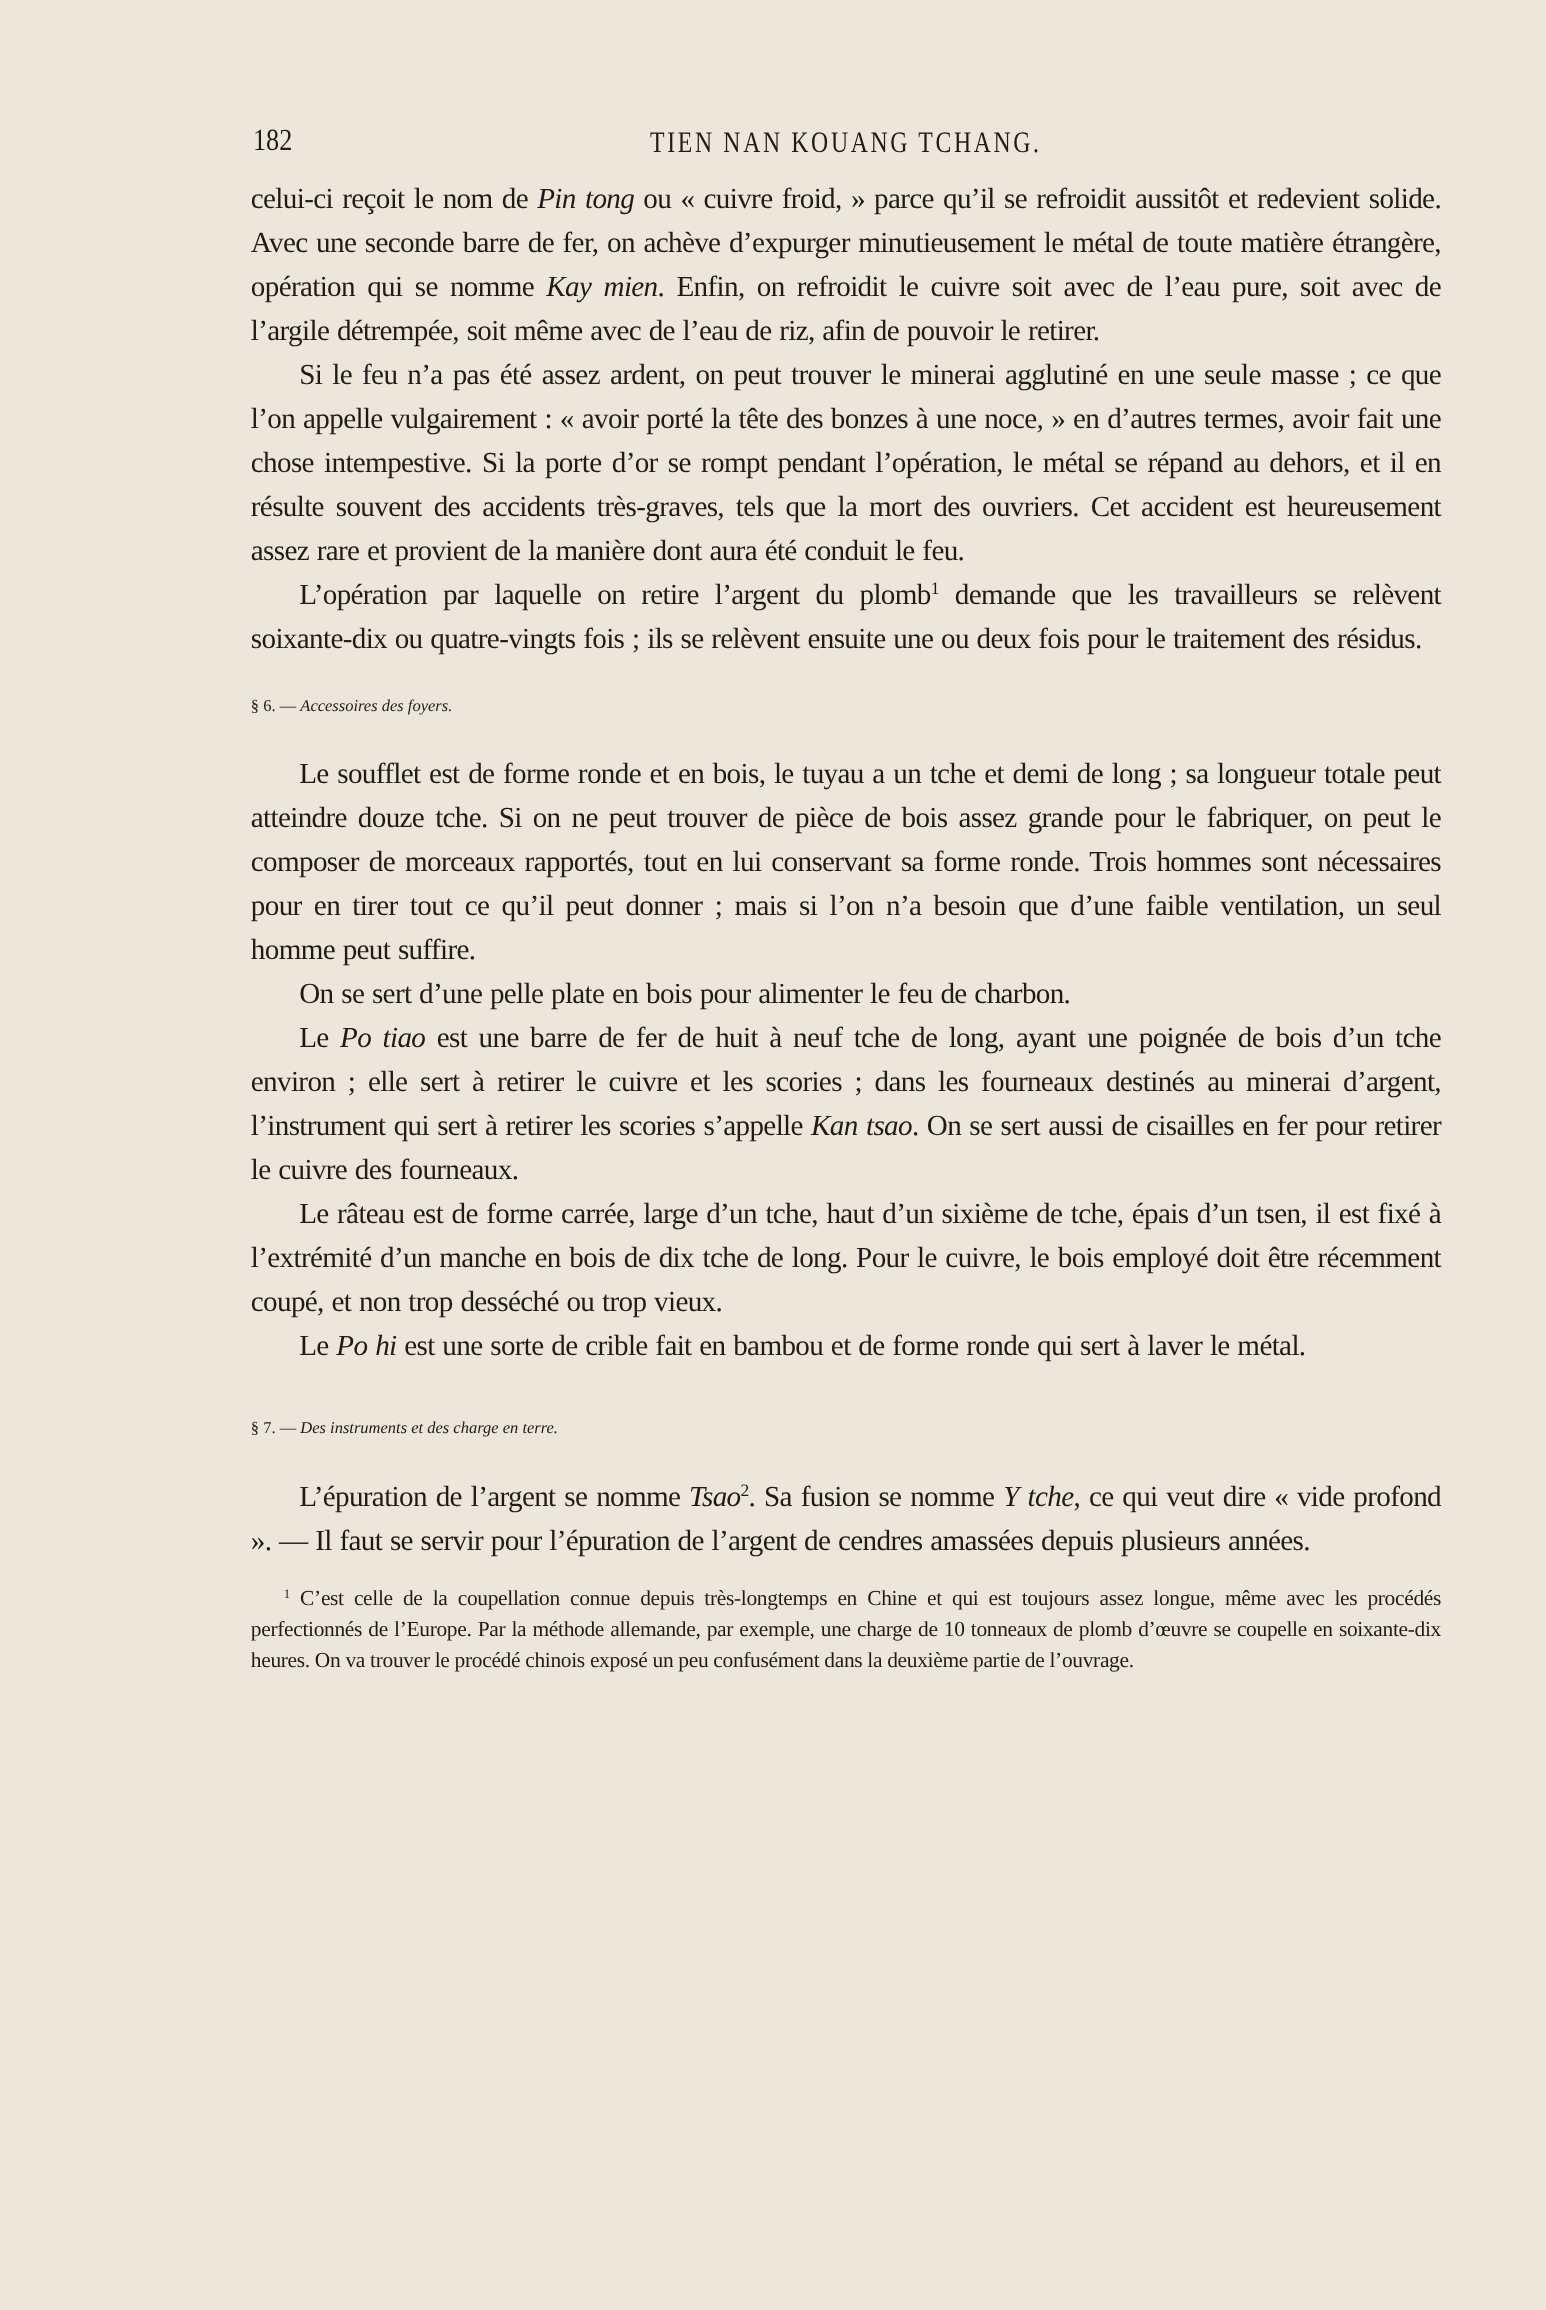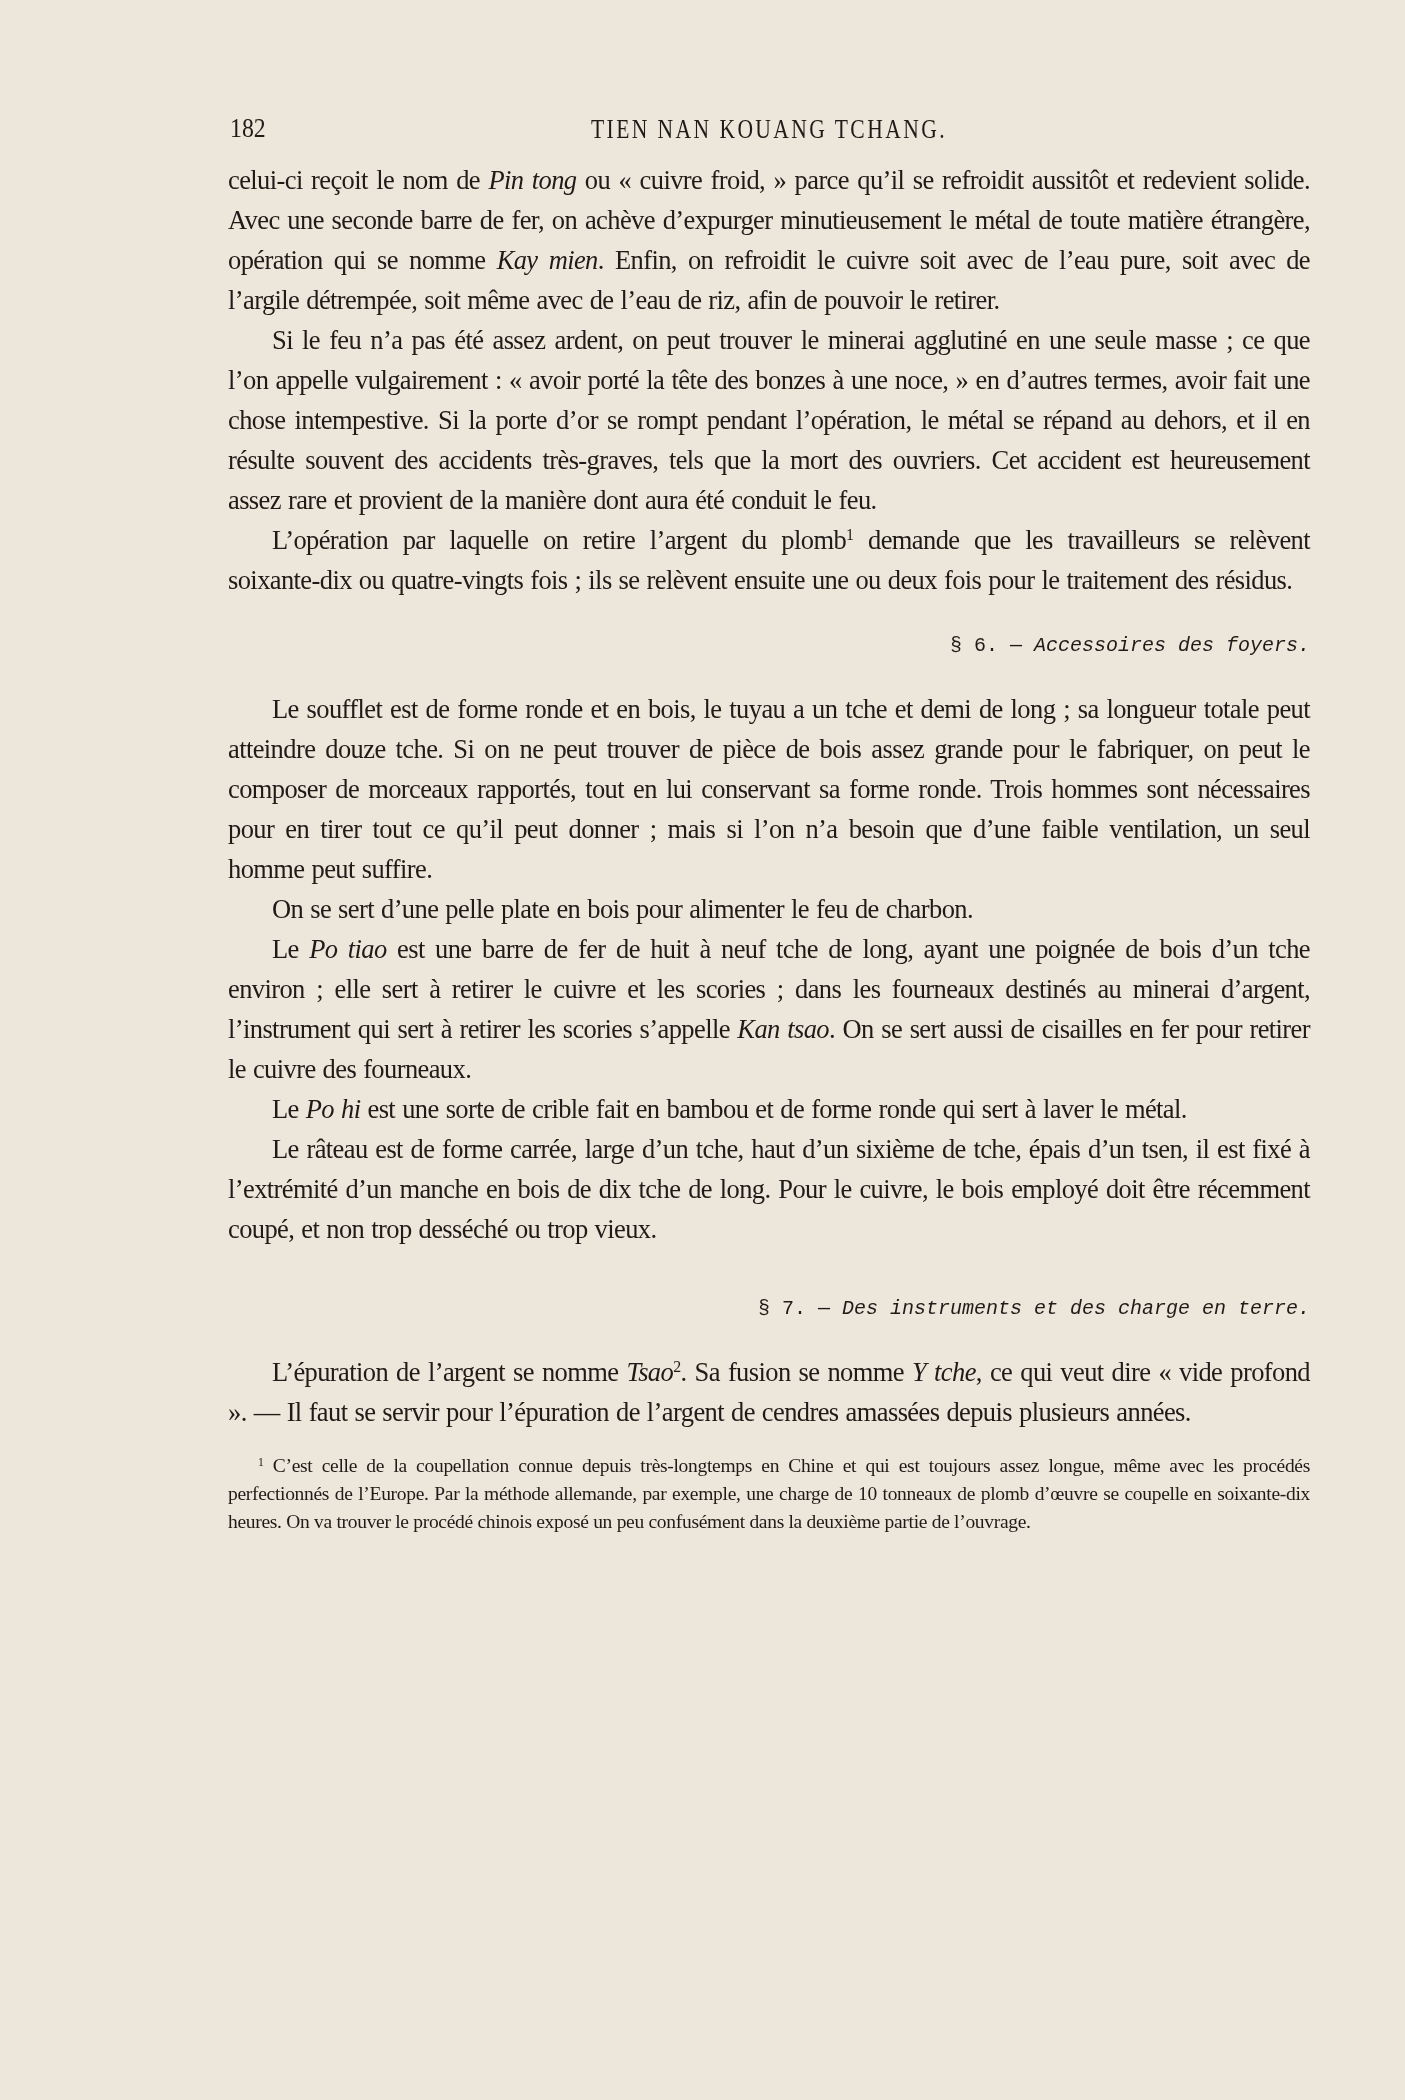--- a/index.html
+++ b/index.html
@@ -36,25 +36,24 @@
     margin: 0;
     font-size: 26.5px;
     line-height: 40px;
     text-align: justify;
     text-indent: 44px;
     letter-spacing: -0.6px;
     word-spacing: 1px;
   }
   p.para.noindent { text-indent: 0; }
   .section-title {
-    text-align: right;
-    font-size: 20px;
+    text-align: left;
+    font-size: 15px;
     margin: 34px 0 32px 0;
     letter-spacing: 0px;
-    font-family: Liberation Mono, monospace;
   }
   .section-title i { font-style: italic; }
   .footnotes {
     margin-top: 20px;
   }
   p.fn {
     margin: 0;
     font-size: 19.5px;
     line-height: 28px;
     text-align: justify;
@@ -80,22 +79,22 @@
   </div>
 
   <div class="section-title">
     <span>§ 6. — </span><i>Accessoires des foyers.</i>
   </div>
 
   <div>
     <p class="para"><span>Le soufflet est de forme ronde et en bois, le tuyau a un tche et demi de long ; sa longueur totale peut atteindre douze tche. Si on ne peut trouver de pièce de bois assez grande pour le fabriquer, on peut le composer de morceaux rapportés, tout en lui conservant sa forme ronde. Trois hommes sont nécessaires pour en tirer tout ce qu’il peut donner ; mais si l’on n’a besoin que d’une faible ventilation, un seul homme peut suffire.</span></p>
     <p class="para"><span>On se sert d’une pelle plate en bois pour alimenter le feu de charbon.</span></p>
     <p class="para"><span>Le </span><i>Po tiao</i><span> est une barre de fer de huit à neuf tche de long, ayant une poignée de bois d’un tche environ ; elle sert à retirer le cuivre et les scories ; dans les fourneaux destinés au minerai d’argent, l’instrument qui sert à retirer les scories s’appelle </span><i>Kan tsao</i><span>. On se sert aussi de cisailles en fer pour retirer le cuivre des fourneaux.</span></p>
+    <p class="para"><span>Le râteau est de forme carrée, large d’un tche, haut d’un sixième de tche, épais d’un tsen, il est fixé à l’extrémité d’un manche en bois de dix tche de long. Pour le cuivre, le bois employé doit être récemment coupé, et non trop desséché ou trop vieux.</span></p>
     <p class="para"><span>Le </span><i>Po hi</i><span> est une sorte de crible fait en bambou et de forme ronde qui sert à laver le métal.</span></p>
-    <p class="para"><span>Le râteau est de forme carrée, large d’un tche, haut d’un sixième de tche, épais d’un tsen, il est fixé à l’extrémité d’un manche en bois de dix tche de long. Pour le cuivre, le bois employé doit être récemment coupé, et non trop desséché ou trop vieux.</span></p>
   </div>
 
   <div class="section-title" style="margin-top:48px;">
     <span>§ 7. — </span><i>Des instruments et des charge en terre.</i>
   </div>
 
   <div>
     <p class="para"><span>L’épuration de l’argent se nomme </span><i>Tsao</i><sup>2</sup><span>. Sa fusion se nomme </span><i>Y tche</i><span>, ce qui veut dire « vide profond ». — Il faut se servir pour l’épuration de l’argent de cendres amassées depuis plusieurs années.</span></p>
   </div>
 

